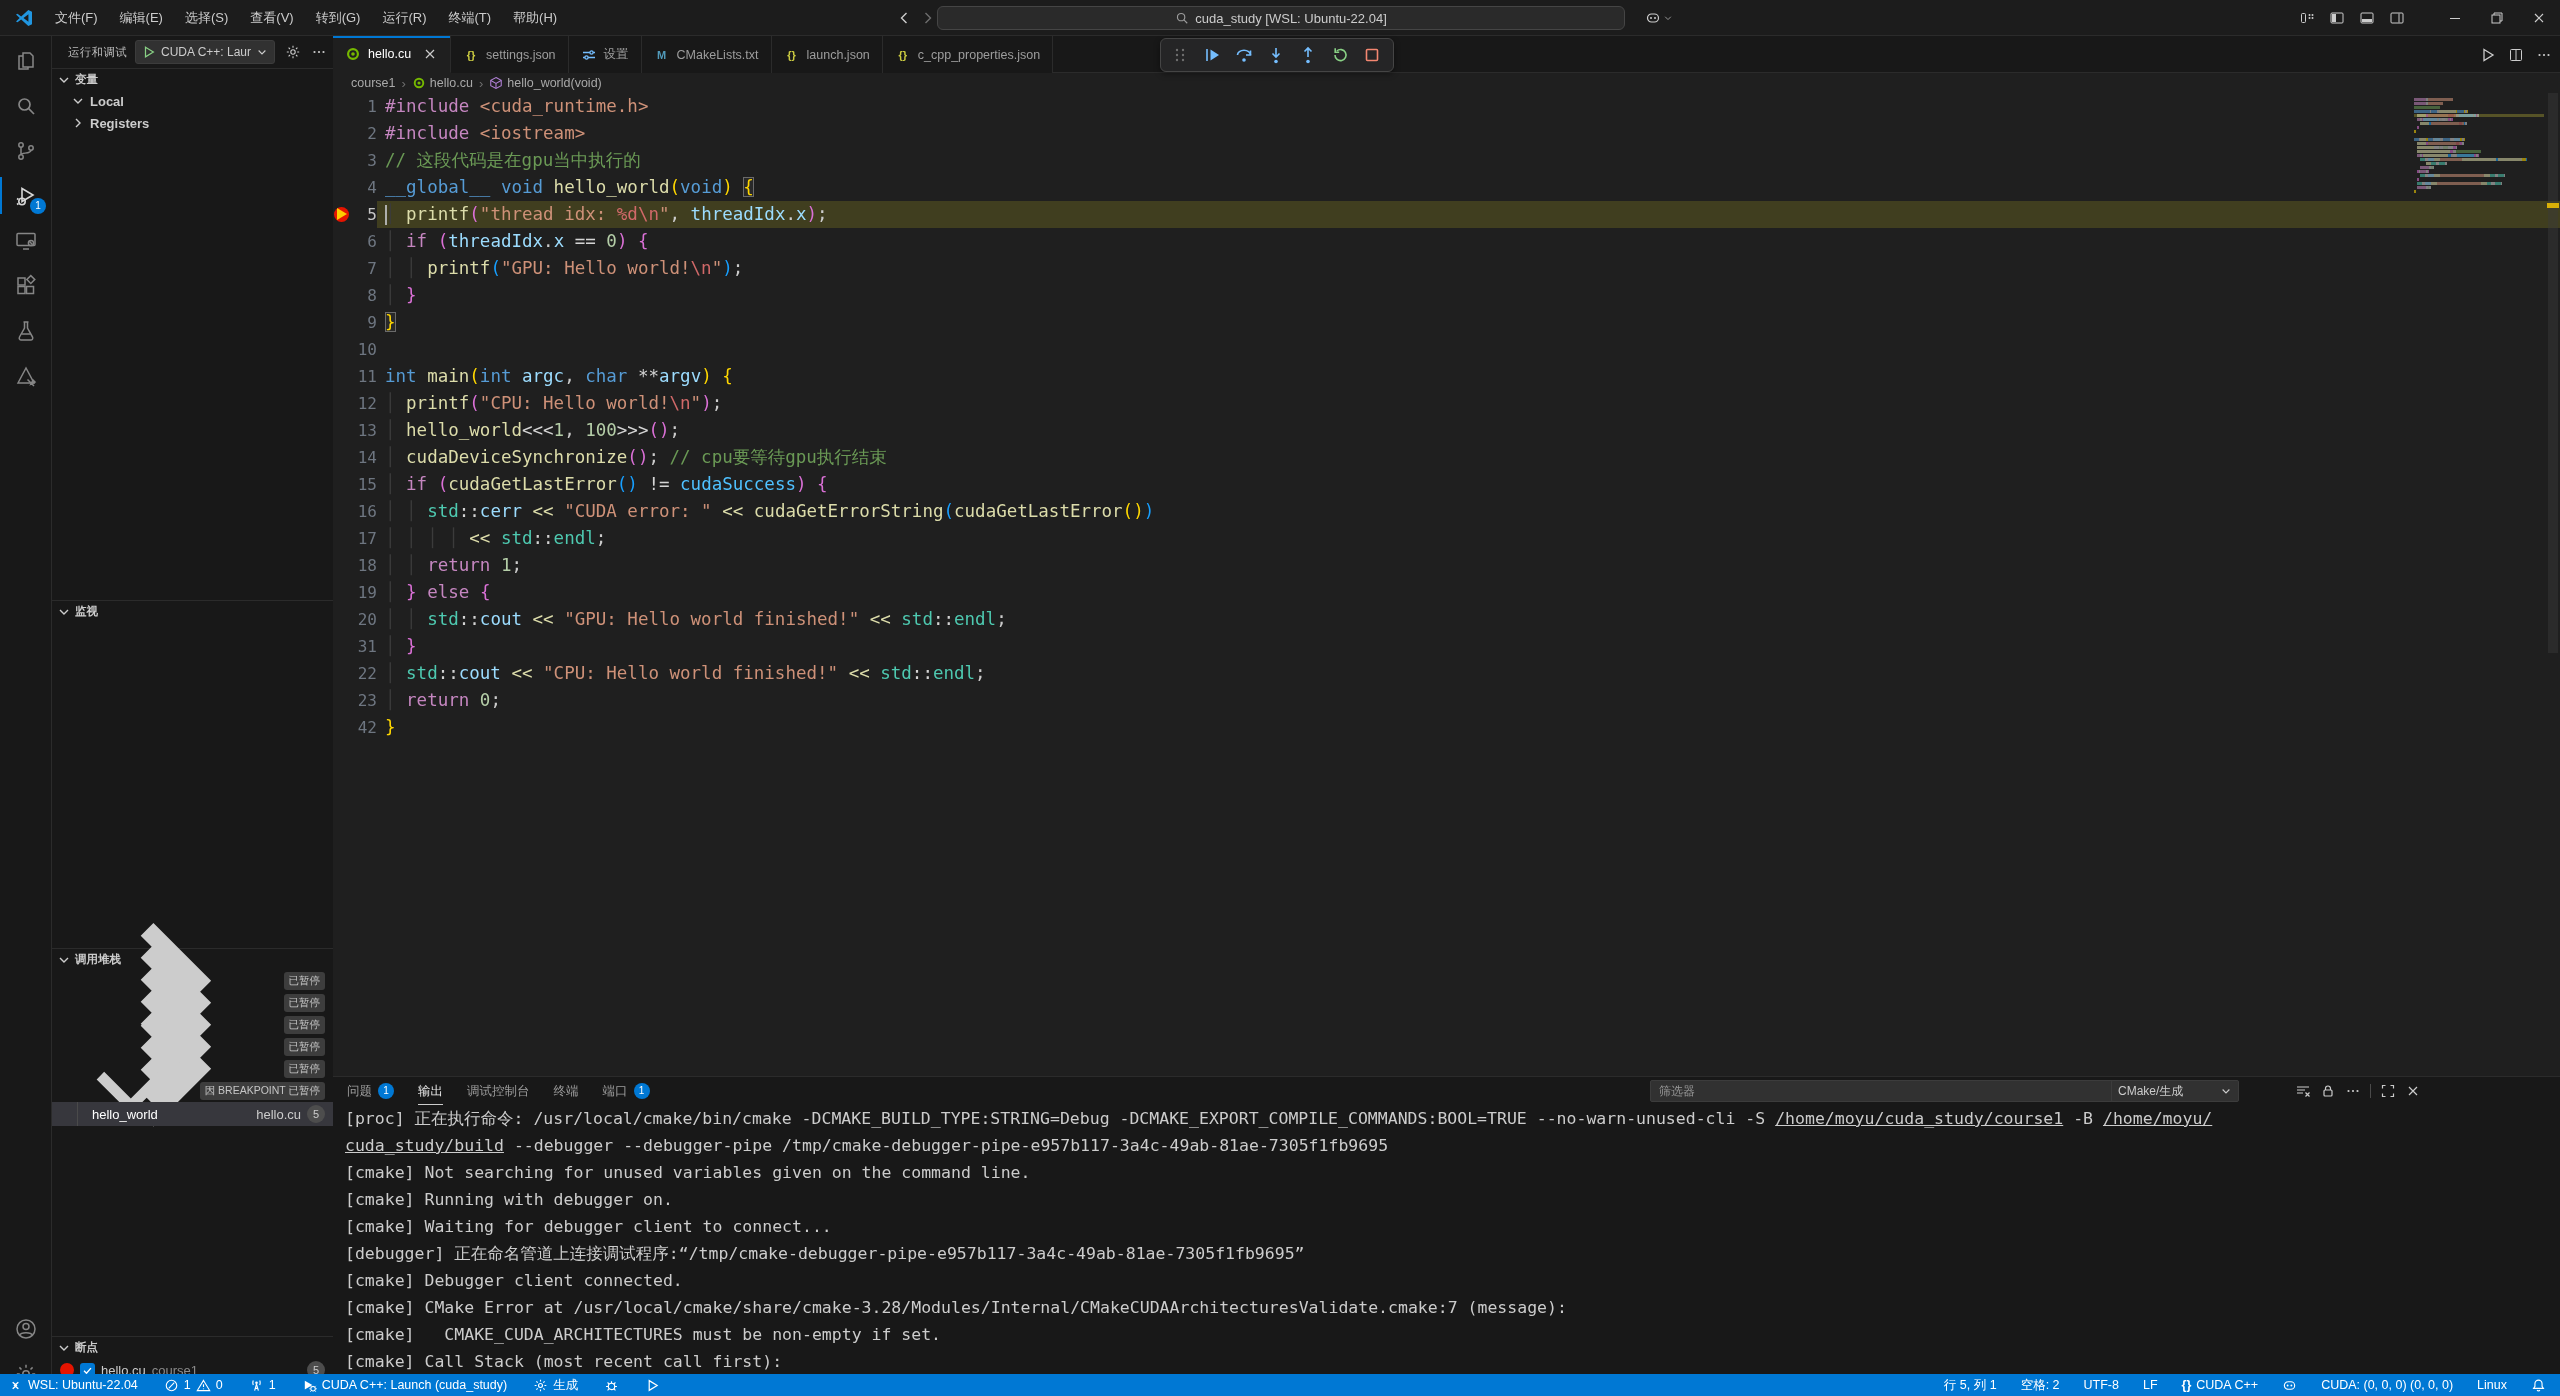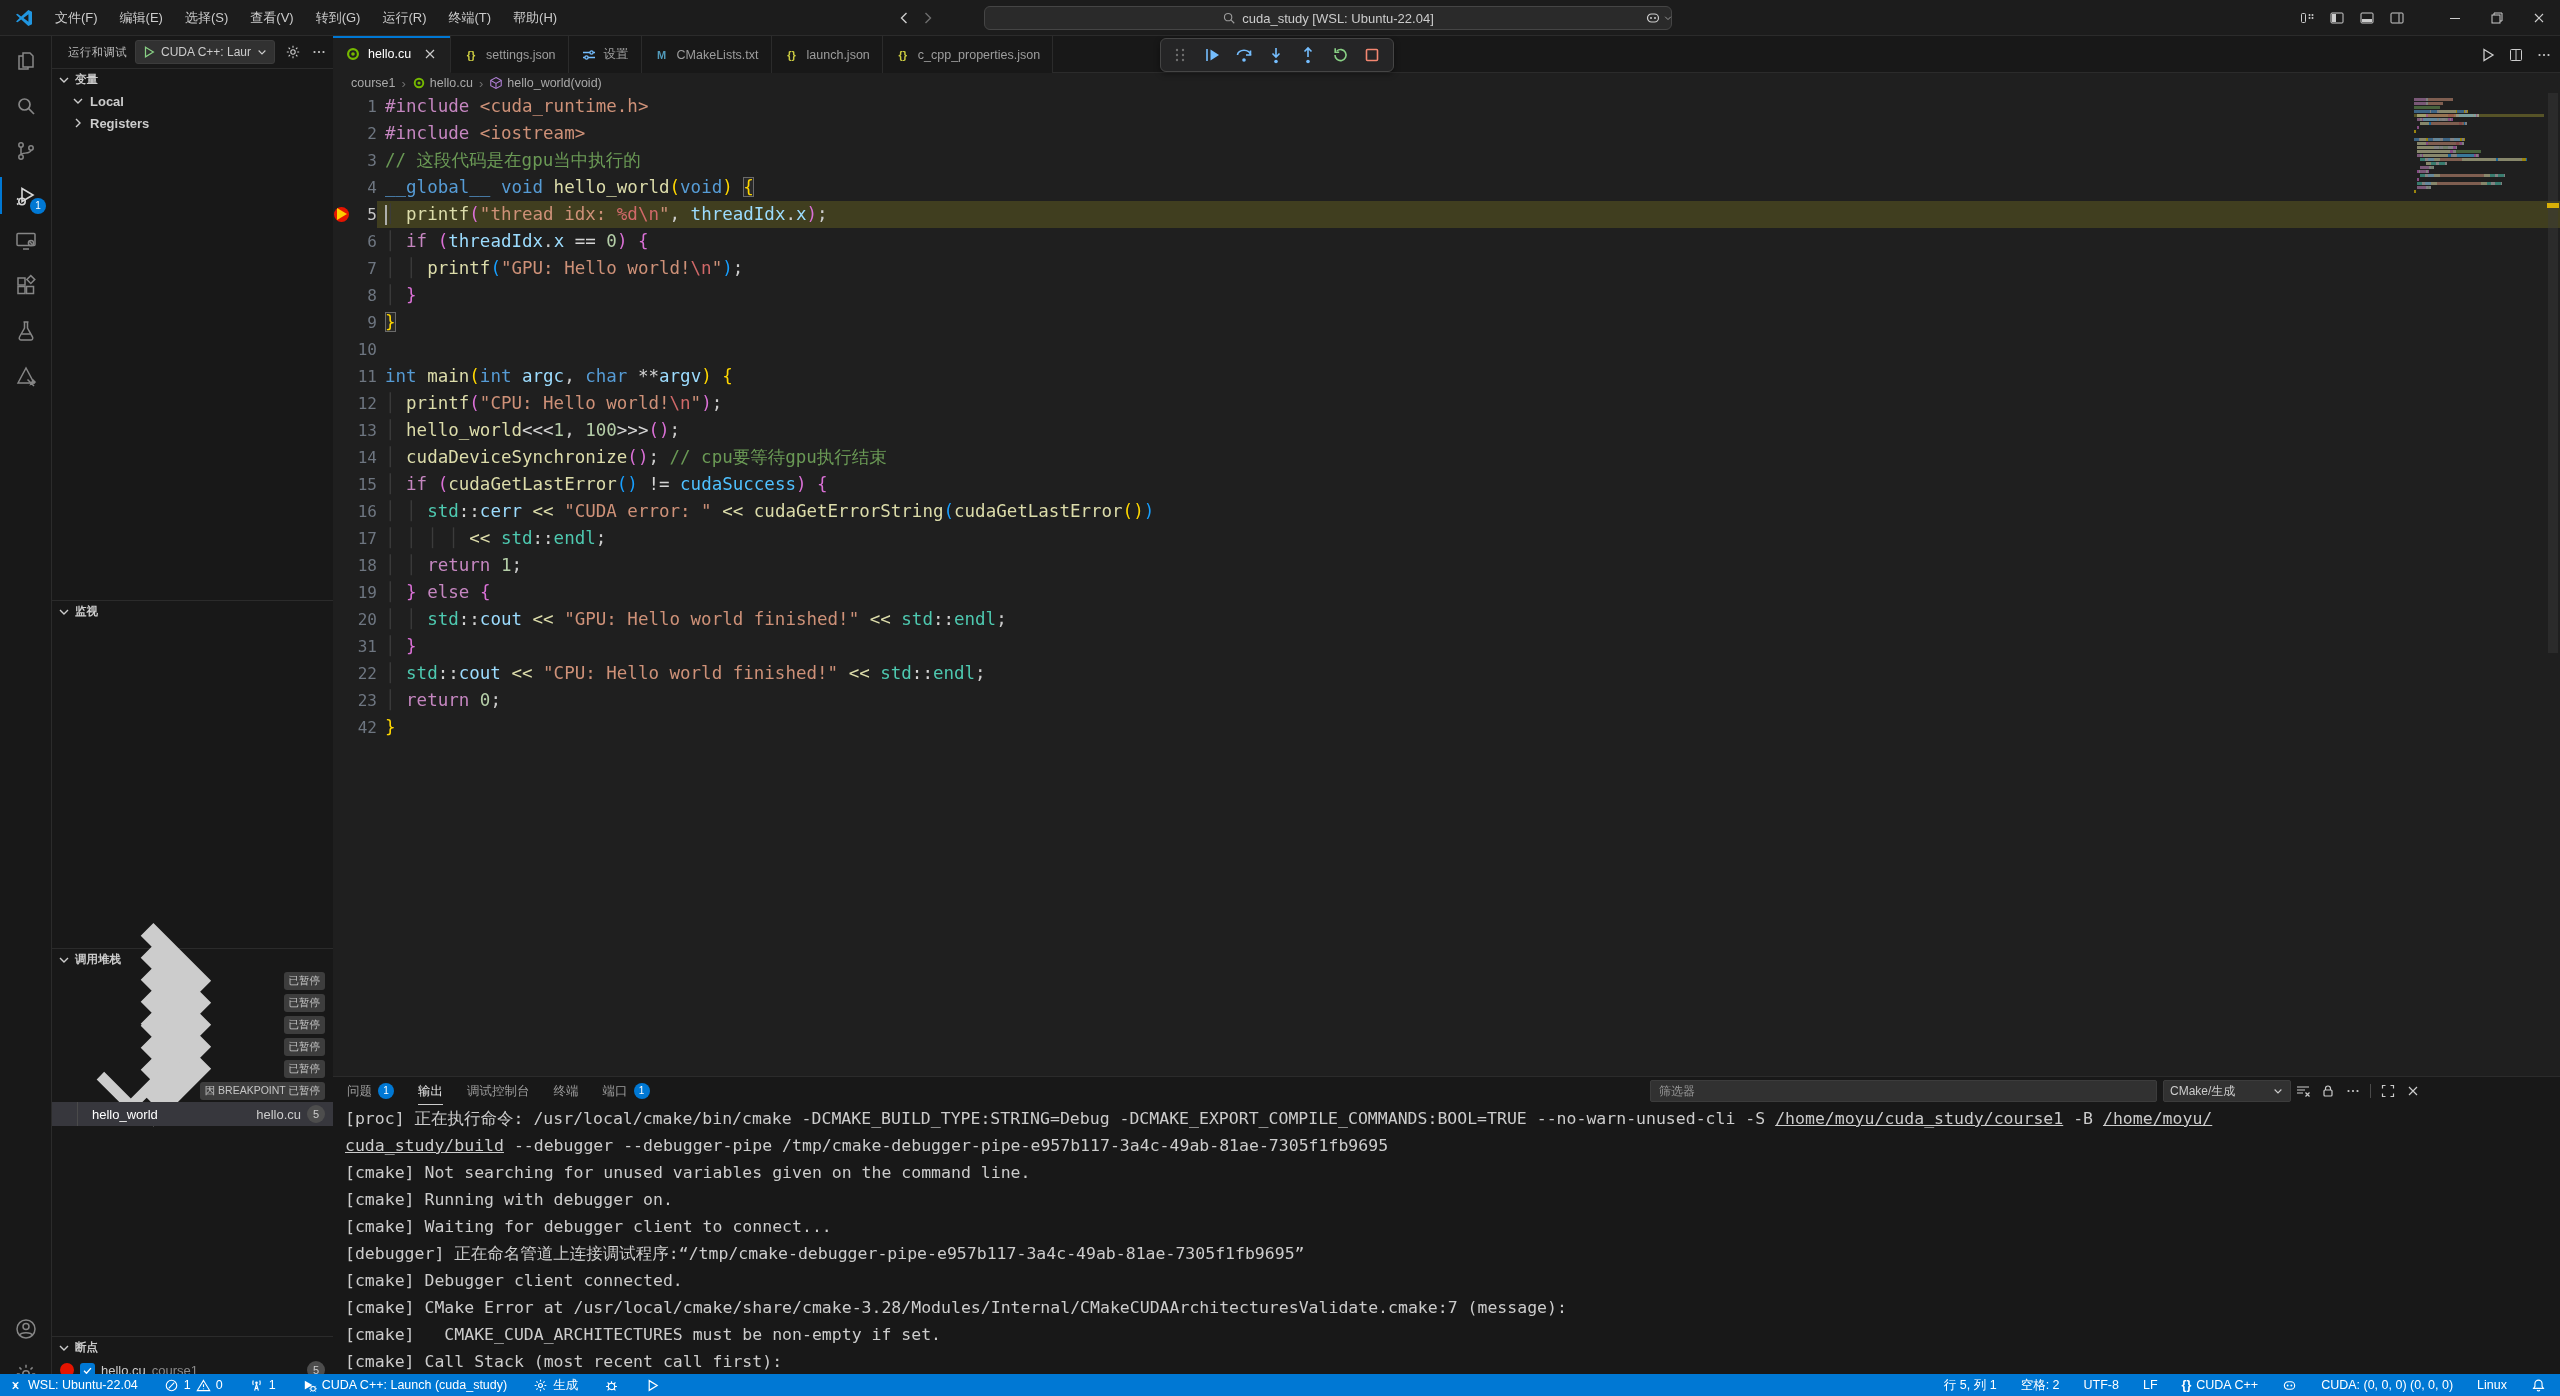--- a/index.html
+++ b/index.html
@@ -12,21 +12,21 @@
   .titlebar { position:absolute; left:0; top:0; width:2560px; height:36px; background:#1C1C1C;
               border-bottom:1px solid #2B2B2B; }
   .vscode-logo { position:absolute; left:14px; top:8px; width:20px; height:20px; }
   .menubar { position:absolute; left:44px; top:0; height:36px; display:flex; align-items:center; }
   .menu-item { padding:0 11px; font-size:13px; color:#CCCCCC; line-height:36px; cursor:default; }
   .nav-arrows { position:absolute; left:896px; top:0; height:36px; display:flex; align-items:center; gap:8px; color:#CCCCCC; }
   .nav-arrows .icon { width:16px; height:16px; }
   .nav-arrows .dim { color:#6e6e6e; }
   .searchbox { position:absolute; left:937px; top:6px; width:688px; height:24px; background:#2A2A2A;
                border:1px solid #454545; border-radius:6px; display:flex; align-items:center;
-               justify-content:center; gap:6px; font-size:13px; color:#CCCCCC;margin-left:47px; }
+               justify-content:center; gap:6px; font-size:13px; color:#CCCCCC; }
   .searchbox .icon { width:14px; height:14px; color:#9d9d9d; }
   .tb-copilot { position:absolute; left:1645px; top:8px; width:30px; height:20px; display:flex; align-items:center; gap:2px; color:#CCCCCC; }
   .tb-copilot .icon { width:16px; height:16px; }
   .tb-copilot .chev { width:10px; height:10px; color:#9d9d9d; }
   .win-icons { position:absolute; right:0; top:0; height:36px; display:flex; align-items:center; }
   .win-icons .wbtn { width:42px; height:36px; display:flex; align-items:center; justify-content:center; color:#CCCCCC; }
   .win-icons .wbtn .icon { width:16px; height:16px; }
   .layout-group { display:flex; margin-right:22px; }
   .layout-group .wbtn { width:30px; }
 
@@ -131,21 +131,21 @@
   .panel-header { position:relative; height:28px; display:flex; align-items:flex-start; padding-left:14px; }
   .ptab { position:relative; height:28px; display:flex; align-items:center; gap:6px; margin-right:24px;
           font-size:12.5px; color:#9D9D9D; }
   .ptab.active { color:#E7E7E7; }
   .ptab.active::after { content:""; position:absolute; left:0; right:0; bottom:0; height:1.5px; background:#CCCCCC; }
   .ptab .pbadge { min-width:16px; height:16px; border-radius:8px; background:#0078D4; color:#fff; font-size:10px;
                   line-height:16px; text-align:center; padding:0 3px; }
   .panel-filter { position:absolute; left:1317px; top:3px; width:507px; height:22px; background:#313131;
                   border:1px solid #3C3C3C; border-radius:2px; display:flex; align-items:center; padding:0 8px; }
   .panel-filter span { color:#989898; font-size:12px; }
-  .channel-select { position:absolute; left:1830px; top:3px; width:128px; height:22px; background:#313131;
+  .channel-select { position:absolute; left:1778px; top:3px; width:128px; height:22px; background:#313131;
                     border:1px solid #3C3C3C; border-radius:2px; display:flex; align-items:center;
                     justify-content:space-between; padding:0 6px; font-size:12px; color:#CCCCCC; }
   .channel-select .chev { width:12px; height:12px; }
   .panel-actions { position:absolute; left:1962px; top:0; height:28px; display:flex; align-items:center; gap:9px; color:#CCCCCC; }
   .panel-actions .icon { width:16px; height:16px; }
   .pa-sep { width:1px; height:14px; background:#4a4a4a; }
   .console { position:absolute; left:0; top:28px; width:100%; height:270px; overflow:hidden; padding-left:12px;
              font-family:"DejaVu Sans Mono",monospace; font-size:16.5px; line-height:27px; color:#CCCCCC; }
   .con-line { white-space:pre; height:27px; }
   .lnk { text-decoration:underline; }

